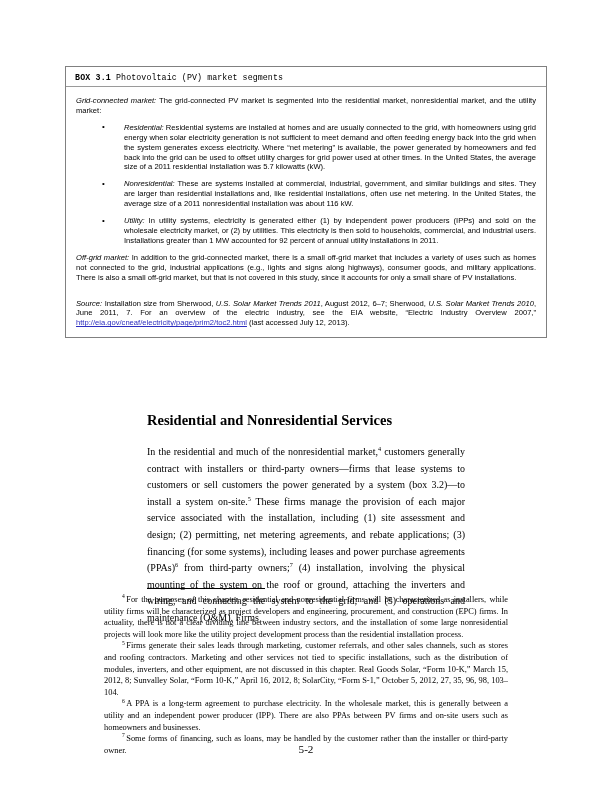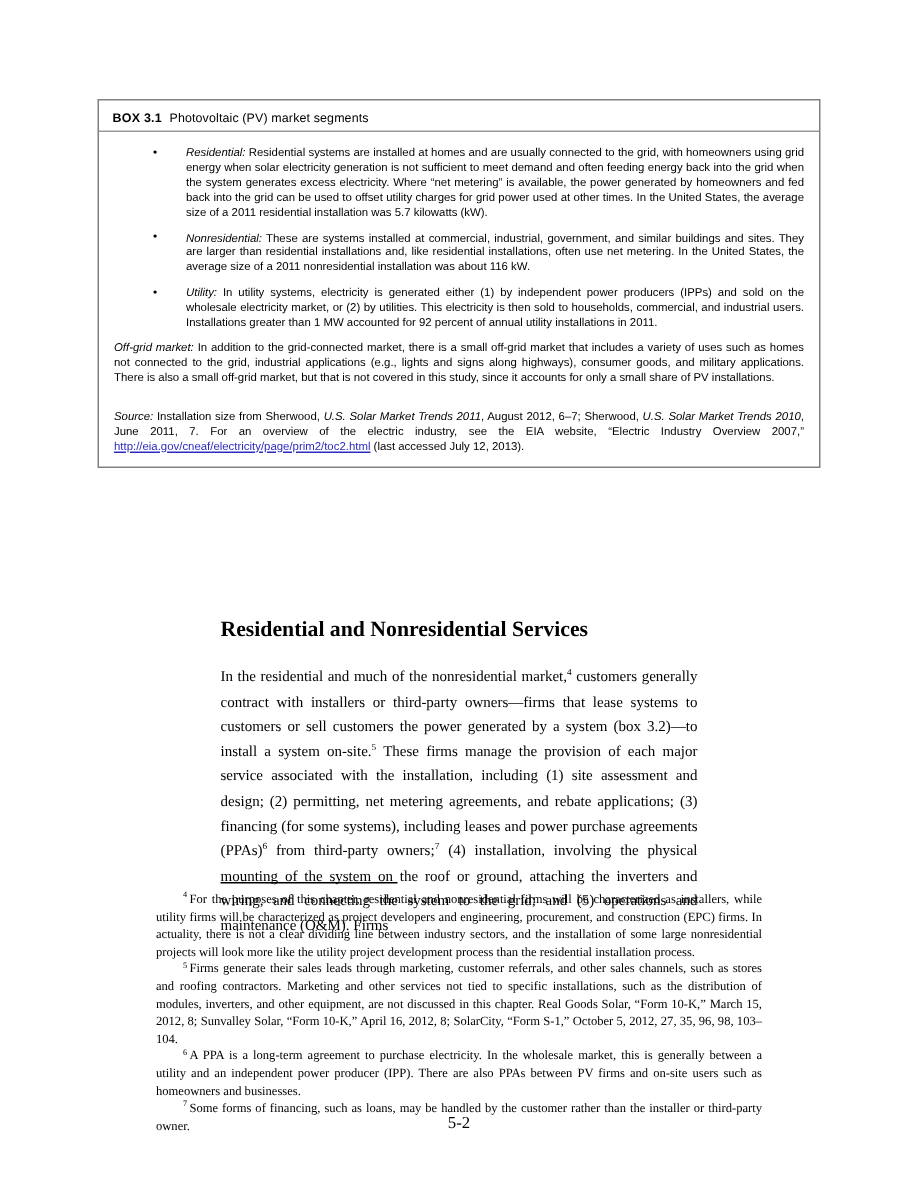--- a/index.html
+++ b/index.html
@@ -20,21 +20,21 @@
   .box {
     position: absolute;
     left: 65px;
     top: 66px;
     width: 482px;
     border: 1px solid #808080;
     box-sizing: border-box;
     background: #ffffff;
   }
   .box-header {
-    font-family: Liberation Sans, sans-serif;
+    font-family: Liberation Mono, monospace;
     font-size: 8.3px;
     padding: 6px 9px 4px 9px;
     border-bottom: 1.2px solid #9a9a9a;
     letter-spacing: 0.01em;
     white-space: nowrap;
   }
   .box-header .box-num {
     font-weight: bold;
     letter-spacing: 0.02em;
   }
@@ -159,20 +159,21 @@
 <body>
 
 <div class="box">
 
   <div class="box-header">
     <span class="box-num">BOX 3.1</span><span class="box-title">Photovoltaic (PV) market segments</span>
   </div>
 
   <div class="box-body">
 
+    <p class="box-para"><span class="ital">Grid-connected market:</span><span> The grid-connected PV market is segmented into the residential market, nonresidential market, and the utility market:</span></p>
 
     <ul class="box-list">
       <li>
         <span class="bullet">•</span><span class="ital">Residential:</span><span> Residential systems are installed at homes and are usually connected to the grid, with homeowners using grid energy when solar electricity generation is not sufficient to meet demand and often feeding energy back into the grid when the system generates excess electricity. Where “net metering” is available, the power generated by homeowners and fed back into the grid can be used to offset utility charges for grid power used at other times. In the United States, the average size of a 2011 residential installation was 5.7 kilowatts (kW).</span>
       </li>
       <li>
         <span class="bullet">•</span><span class="ital">Nonresidential:</span><span> These are systems installed at commercial, industrial, government, and similar buildings and sites. They are larger than residential installations and, like residential installations, often use net metering. In the United States, the average size of a 2011 nonresidential installation was about 116 kW.</span>
       </li>
       <li>
         <span class="bullet">•</span><span class="ital">Utility:</span><span> In utility systems, electricity is generated either (1) by independent power producers (IPPs) and sold on the wholesale electricity market, or (2) by utilities. This electricity is then sold to households, commercial, and industrial users. Installations greater than 1 MW accounted for 92 percent of annual utility installations in 2011.</span>

